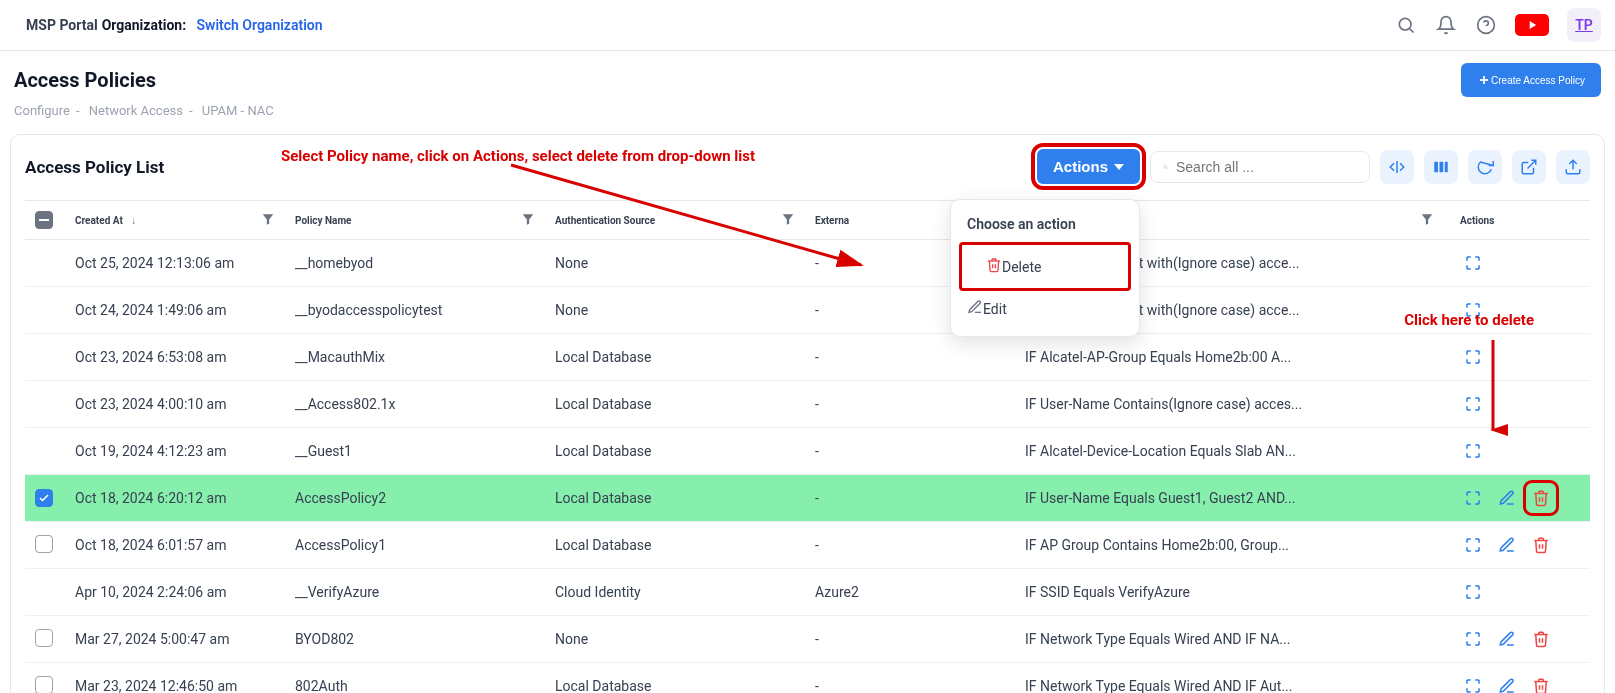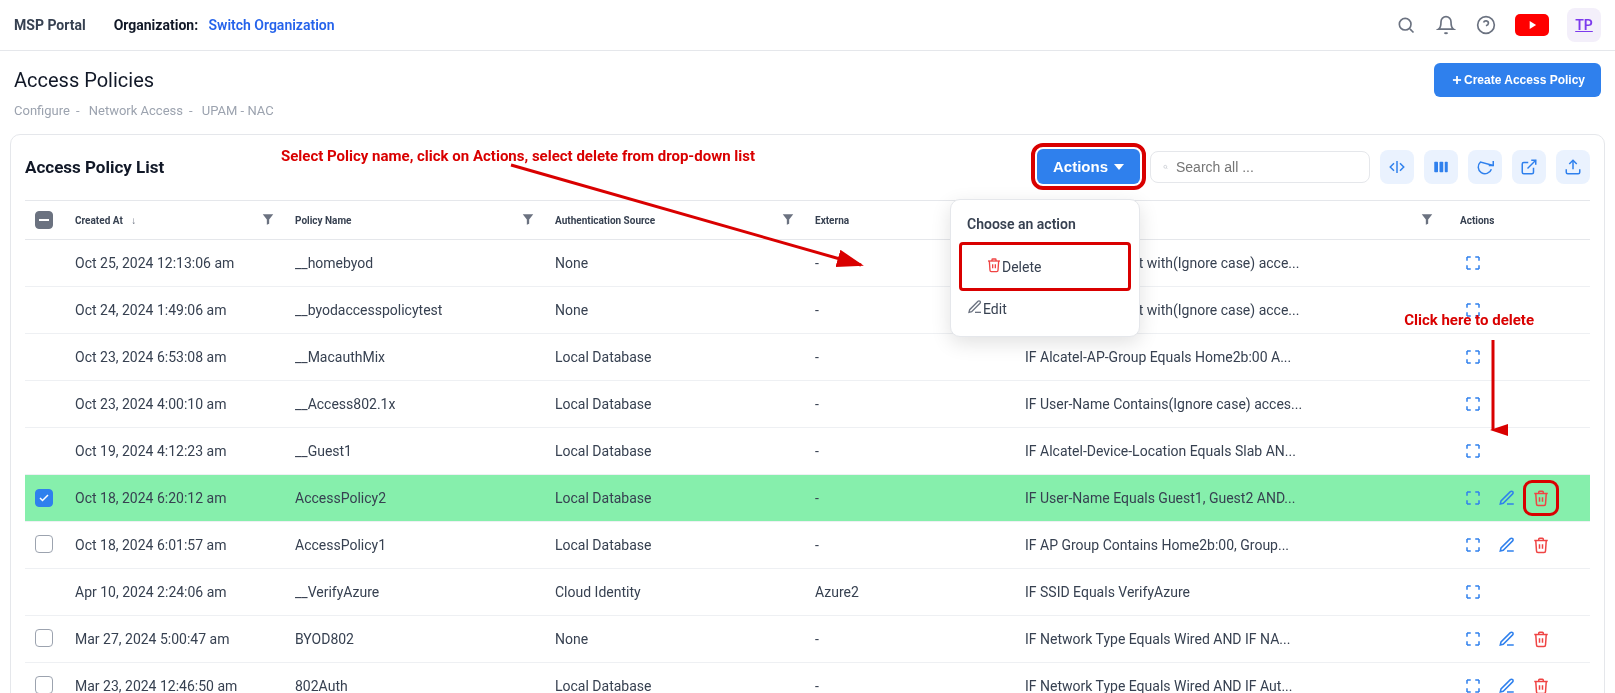--- a/index.html
+++ b/index.html
@@ -1,32 +1,32 @@
 <!DOCTYPE html>
 <html><head>
 <meta charset="utf-8">
 <style>
   * { box-sizing: border-box; margin: 0; padding: 0; }
   body { font-family: -apple-system, BlinkMacSystemFont, "Segoe UI", Roboto, Arial, sans-serif; font-size: 14px; color: #1f2937; background: #fff; }
   .topbar { display:flex; align-items:center; justify-content:space-between; padding:8px 14px; border-bottom:1px solid #e5e7eb; }
-  .topbar-left { display:flex; align-items:center; gap:28px; }
+  .topbar-left { display:flex; align-items:center; gap:4px;margin-left:12px; }
   .msp { font-weight:700; color:#374151; }
   .org-label { font-weight:700; color:#111827; }
   .org-link { color:#2563eb; font-weight:600; cursor:pointer; }
   .topbar-right { display:flex; align-items:center; gap:18px; }
   .topbar-right .icon { width:22px; height:22px; display:flex; align-items:center; justify-content:center; color:#6b7280; cursor:pointer; }
   .yt { width:34px; height:22px; background:#ff0000; border-radius:5px; display:flex; align-items:center; justify-content:center; cursor:pointer;}
   .yt svg { fill:#fff; }
   .avatar { width:34px; height:34px; border-radius:8px; background:#f3effa; color:#7c3aed; font-weight:600; display:flex; align-items:center; justify-content:center; cursor:pointer;text-decoration:underline;}
 
   .header { display:flex; align-items:center; justify-content:space-between; padding:12px 14px 6px 14px; }
-  .page-title { font-size:20px; font-weight:400; color:#111827; }
+  .page-title { font-size:20px; font-weight:700; color:#111827; }
   .breadcrumb { padding:0 14px 10px 14px; color:#9ca3af; font-size:13px; }
   .breadcrumb span.sep { margin:0 6px; }
-  .create-btn { background:#2f80ed; color:#fff; border:none; border-radius:6px; padding:10px 16px; font-weight:700; font-size:12px; display:flex; align-items:center; gap:0; cursor:pointer; }
+  .create-btn { background:#2f80ed; color:#fff; border:none; border-radius:6px; padding:10px 16px; font-weight:400; font-size:10px; display:flex; align-items:center; gap:0; cursor:pointer; }
 
   .panel { margin:6px 10px; border:1px solid #e5e7eb; border-radius:10px; padding:14px 14px 18px 14px; position:relative; }
   .panel-row1 { display:flex; align-items:center; }
   .panel-title { font-size:17px; font-weight:700; color:#111827; margin-right:4px; }
   .annot-top { color:#d90000; font-weight:700; font-size:15px; position:absolute; left:270px; top:12px; }
 
   .toolbar-right { margin-left:auto; display:flex; align-items:center; gap:10px; }
   .actions-wrap { position:relative; }
   .actions-btn { background:#2f80ed; color:#fff; border:none; border-radius:6px; padding:9px 16px; font-weight:700; font-size:15px; display:flex; align-items:center; gap:6px; cursor:pointer; outline:4px solid #d90000; outline-offset:2px;}
   .caret-down { width:0; height:0; border-left:5px solid transparent; border-right:5px solid transparent; border-top:6px solid #fff; }

